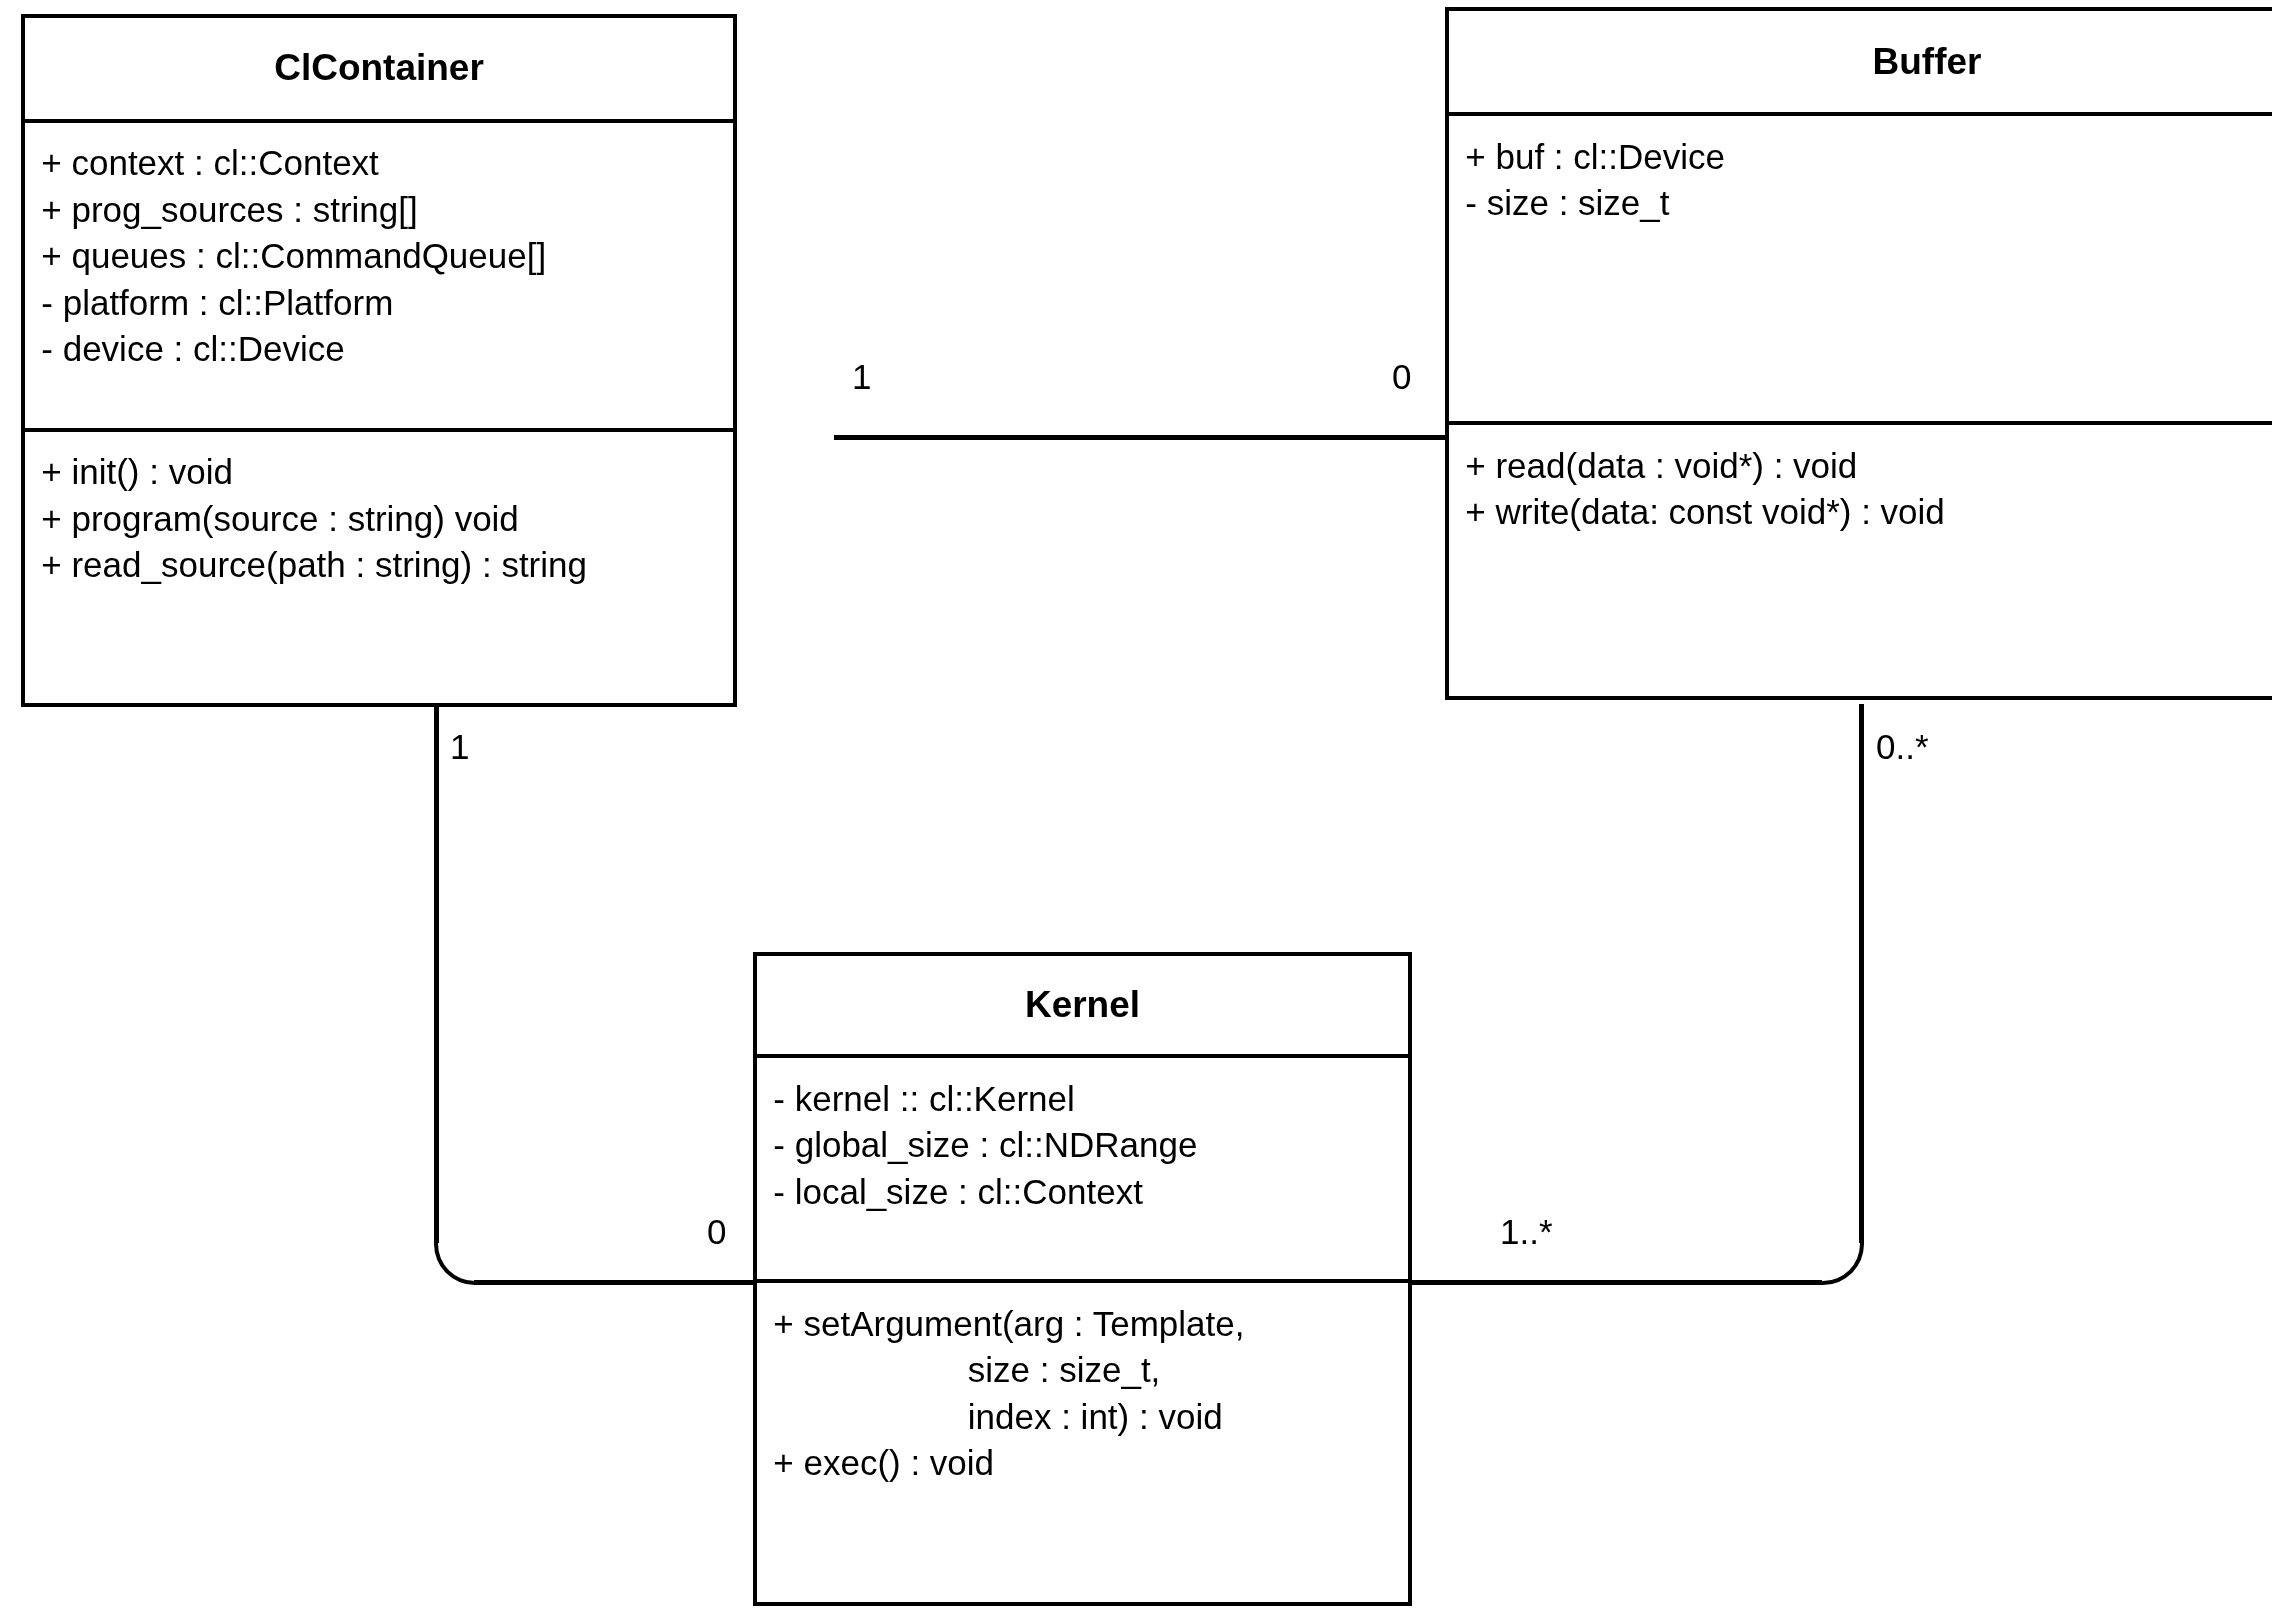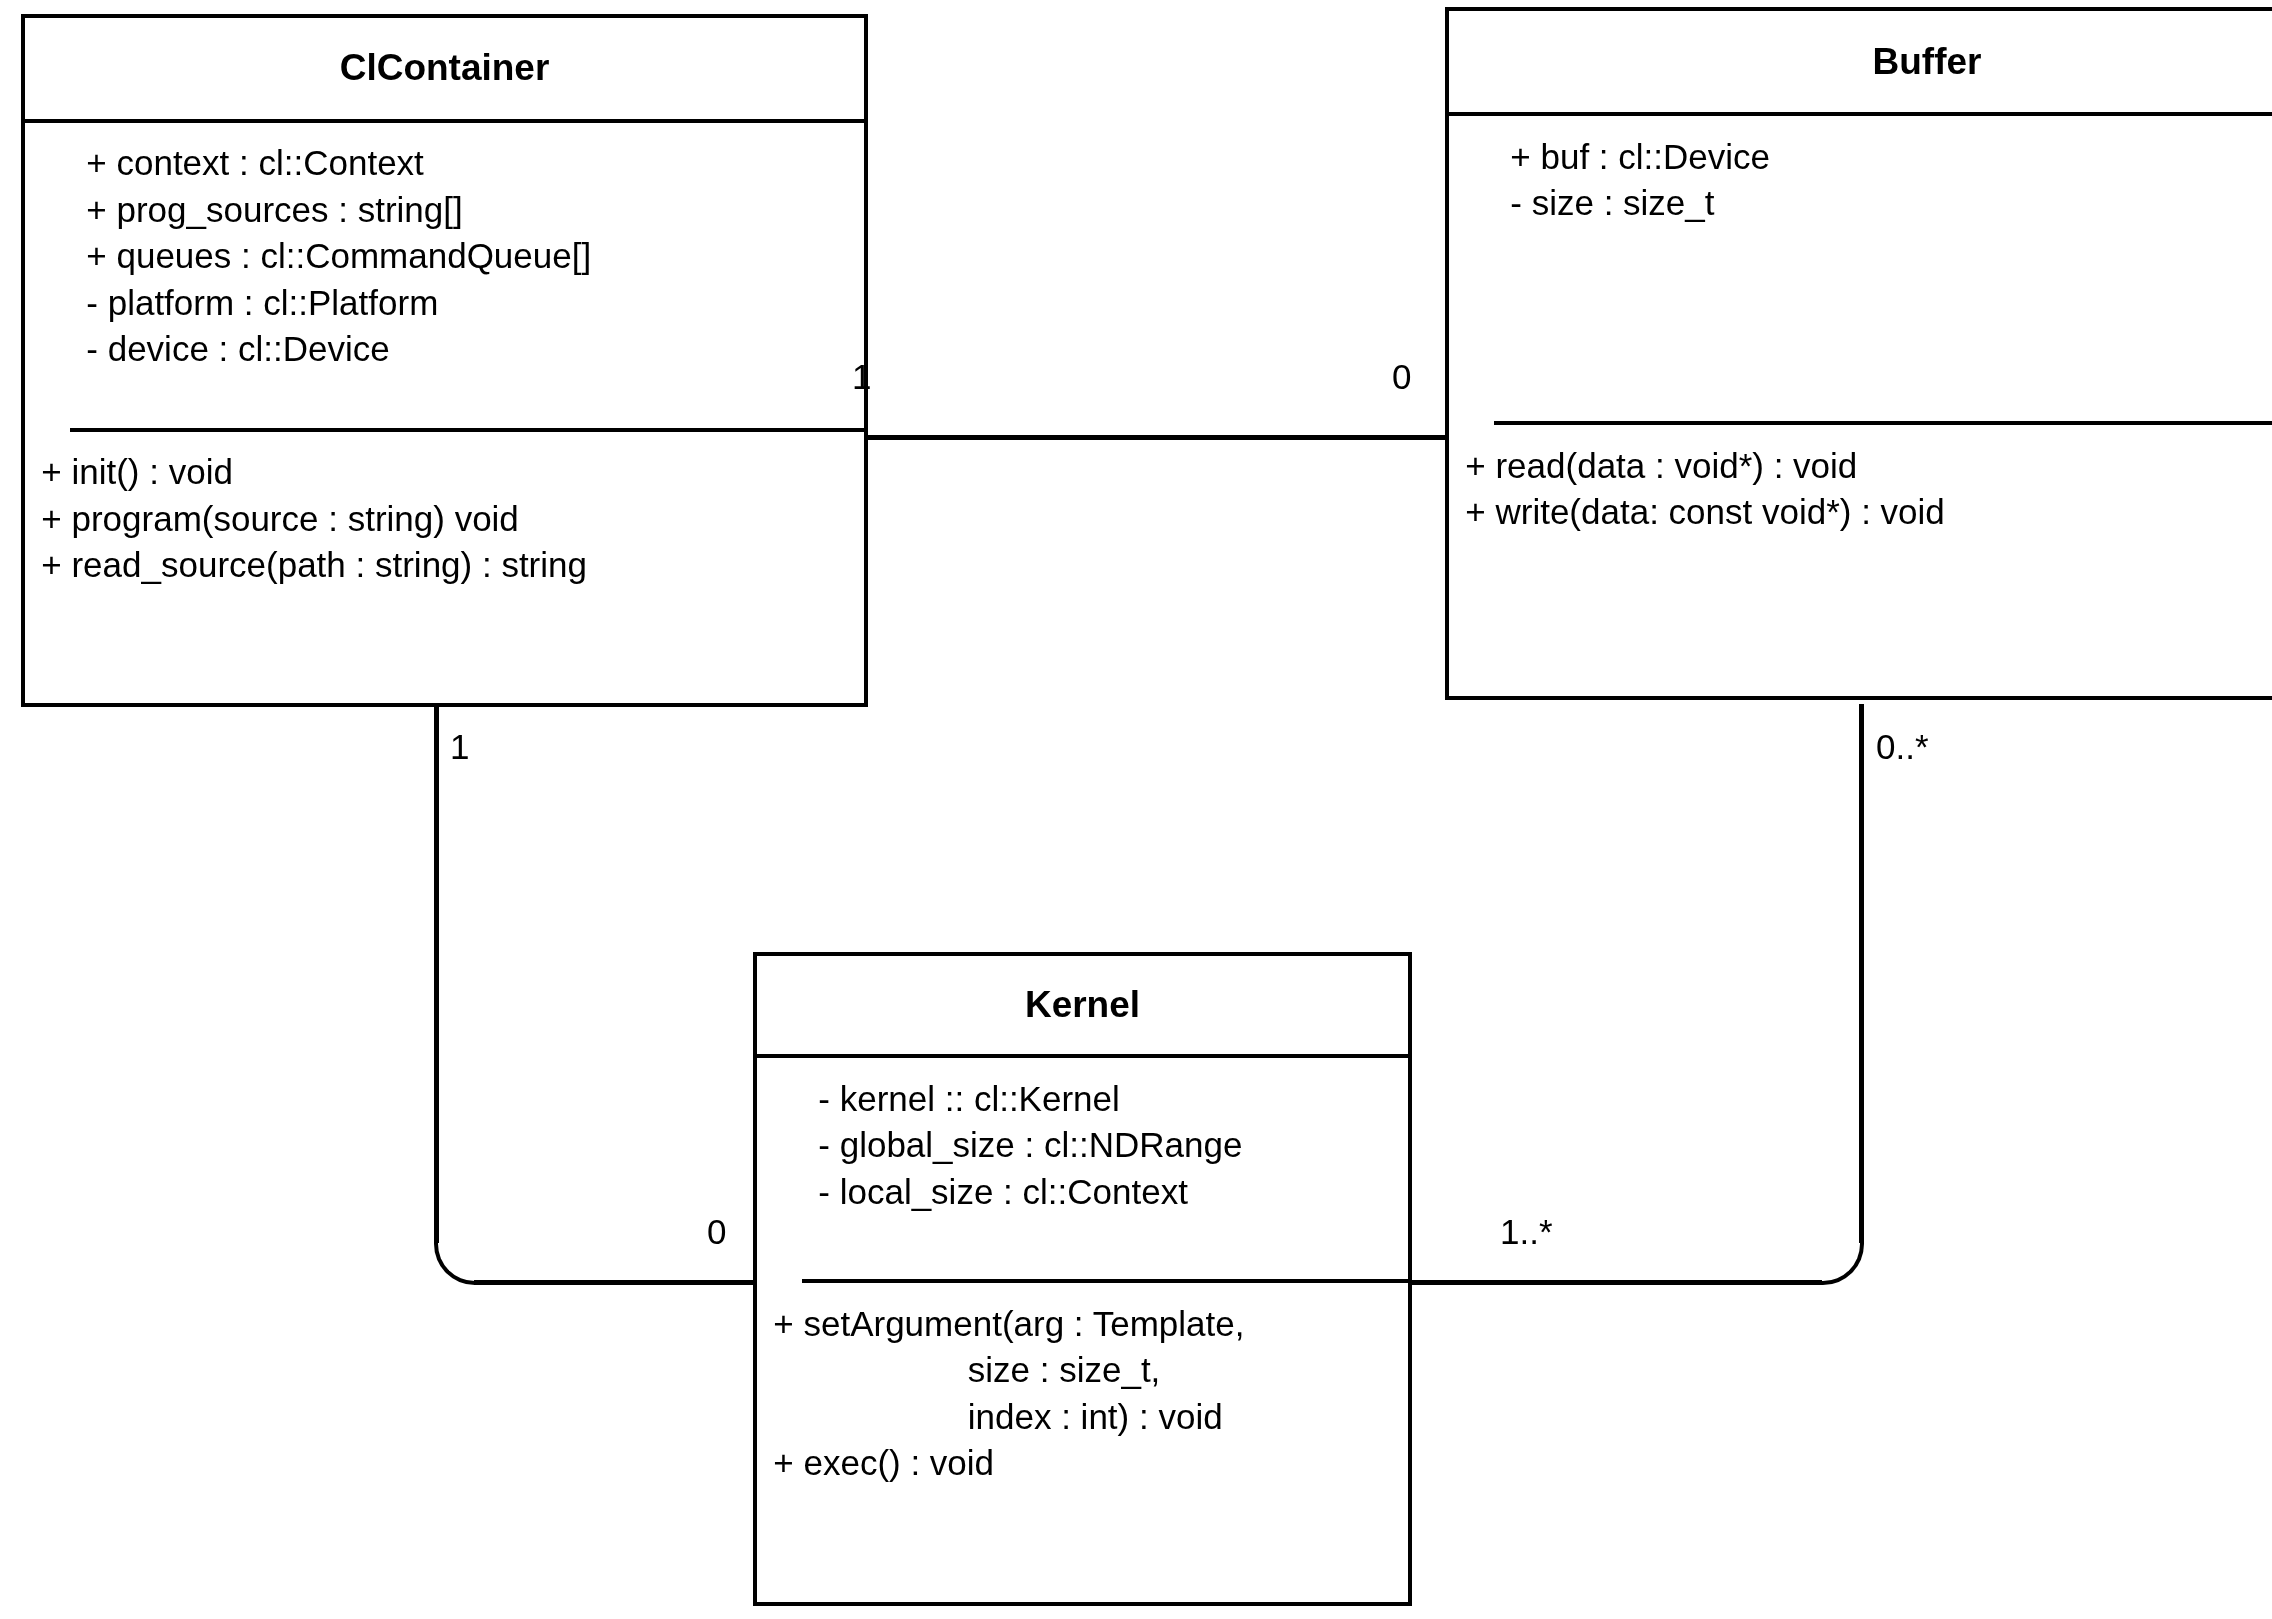--- a/index.html
+++ b/index.html
@@ -37,21 +37,20 @@
     border-bottom: 4.7px solid #000000;
     background: #ffffff;
   }
   .uml-compartment {
     box-sizing: border-box;
     padding: 17.6px 12.2px 12.2px 16.3px;
     background: #ffffff;
   }
   .uml-attrs {
     border-bottom: 4.7px solid #000000;
-    margin-left: 45px;
   }
   .uml-line {
     font-size: 35px;
     line-height: 1.33;
     white-space: pre;
   }
   .clip {
     overflow: hidden;
   }
 
@@ -92,21 +91,21 @@
     color: #000000;
     background: transparent;
     z-index: 5;
   }
 </style>
 </head>
 <body>
 
 <div id="stage">
 
-  <div class="uml-class" style="left:21px; top:13.5px; width:847px; height:693px;">
+  <div class="uml-class" style="left:21px; top:13.5px; width:716px; height:693px;">
     <div class="uml-title" style="height:105px;">ClContainer</div>
     <div class="uml-compartment uml-attrs" style="height:309px;">
       <div class="uml-line">+ context : cl::Context</div>
       <div class="uml-line">+ prog_sources : string[]</div>
       <div class="uml-line">+ queues : cl::CommandQueue[]</div>
       <div class="uml-line">- platform : cl::Platform</div>
       <div class="uml-line">- device : cl::Device</div>
     </div>
     <div class="uml-compartment" style="height:270px;">
       <div class="uml-line">+ init() : void</div>

